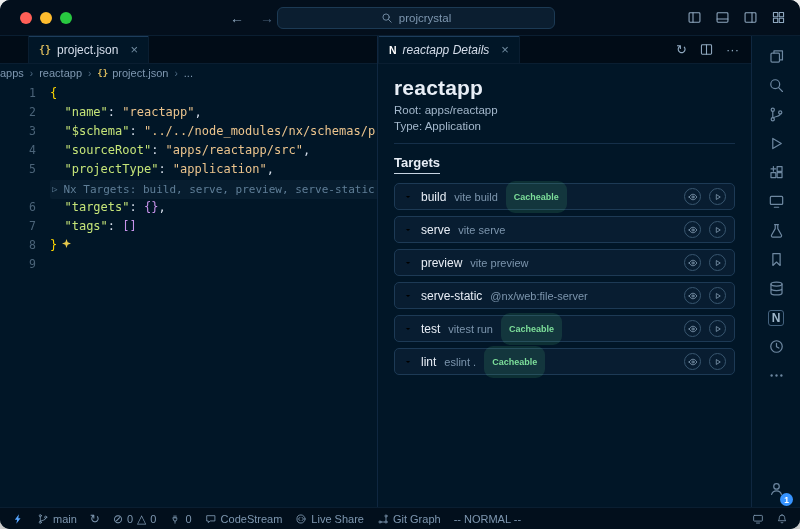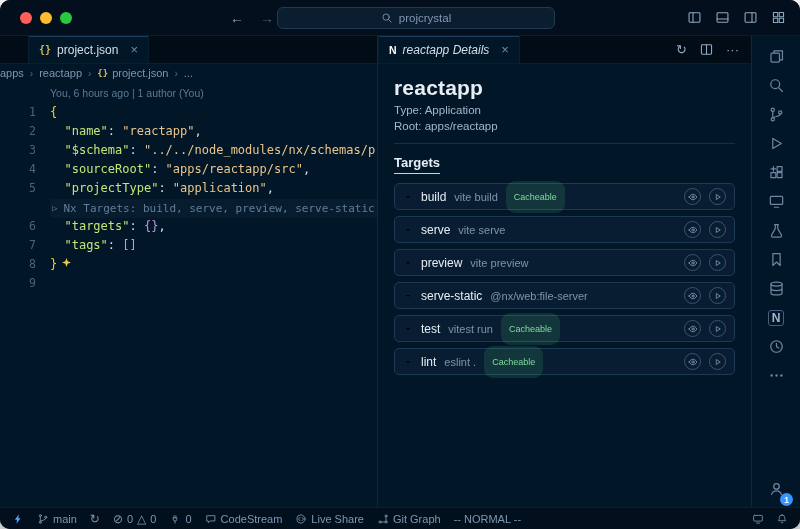--- a/index.html
+++ b/index.html
@@ -65,21 +65,21 @@
   .meta:first-of-type{margin-top:9px;}
   .divider{border:none;border-top:1px solid #152f49;margin:11px 0 9px;}
   .targets-h{display:inline-block;font-size:13px;font-weight:700;color:#e8eef6;margin:0 0 9px;
     border-bottom:1px solid #c7d4e2;padding-bottom:3px;}
   .target-row{display:flex;align-items:center;height:27px;margin-bottom:6px;background:#081d31;
     border:1px solid #1d3a55;border-radius:5px;padding:0 8px;gap:8px;}
   .t-chev{color:#6d87a0;}
   .t-chev svg{width:10px;height:10px;}
   .t-name{font-size:12px;font-weight:400;color:#e8eef6;}
   .t-cmd{font-size:11px;color:#7c95ad;}
-  .t-pill{font-size:9px;font-weight:400;color:#7ddf9a;background:rgba(99,222,147,.13);border-radius:9px;padding:11px 8px;}
+  .t-pill{font-size:9px;font-weight:700;color:#7ddf9a;background:rgba(99,222,147,.13);border-radius:9px;padding:11px 8px;}
   .t-spacer{flex:1;}
   .t-btn{width:17px;height:17px;border-radius:50%;border:1px solid #38566f;background:transparent;color:#8fa8bf;
     display:flex;align-items:center;justify-content:center;padding:0;cursor:pointer;flex:none;}
   .t-btn svg{width:10px;height:10px;}
   
   .activitybar{width:48px;display:flex;flex-direction:column;align-items:center;padding-top:6px;flex:none;}
   .ab-item{width:48px;height:29px;display:flex;align-items:center;justify-content:center;color:#6d87a0;position:relative;}
   .ab-item svg{width:17px;height:17px;}
   .ab-spacer{flex:1;}
   .ab-bottom{height:38px;}
@@ -174,24 +174,20 @@
           <span class="bc-item" data-name="breadcrumb-item">
             <span class="bc-json" data-name="json-file-icon">{}</span>
             <span data-name="breadcrumb-label">project.json</span>
           </span>
           <span class="bc-sep" data-name="breadcrumb-separator">›</span>
           <span class="bc-item" data-name="breadcrumb-item">
             <span data-name="breadcrumb-label">...</span>
           </span>
         </div>
       <div class="editor" id="code" data-name="code-editor">
-          <div class="code-line" data-name="codelens-line">
-            <span class="gutter" data-name="line-number"></span>
-            <span class="code-text" data-name="code-content"><span class="codelens" data-name="codelens-text">You, 6 hours ago | 1 author (You)</span></span>
-          </div>
           <div class="code-line" data-name="code-line">
             <span class="gutter" data-name="line-number">1</span>
             <span class="code-text" data-name="code-content"><span class="tk-b1" data-name="code-token">{</span></span>
           </div>
           <div class="code-line" data-name="code-line">
             <span class="gutter" data-name="line-number">2</span>
             <span class="code-text" data-name="code-content"><span class="tk-pun" data-name="code-token">  </span><span class="tk-key" data-name="code-token">"name"</span><span class="tk-pun" data-name="code-token">: </span><span class="tk-str" data-name="code-token">"reactapp"</span><span class="tk-pun" data-name="code-token">,</span></span>
           </div>
           <div class="code-line" data-name="code-line">
             <span class="gutter" data-name="line-number">3</span>
@@ -249,27 +245,27 @@
             </span>
           <span class="icn" data-name="more-actions-icon">
               <span class="ch">···</span>
             </span>
         </div>
       </div>
       <div class="panel" data-name="project-details-panel">
         <div class="panel-head">
           <h1 class="panel-title" data-name="project-title">reactapp</h1>
         </div>
+        <div class="meta" data-name="project-root">
+          <span>Root:</span>
+          <span>apps/reactapp</span>
+        </div>
         <div class="meta" data-name="project-type">
           <span>Type:</span>
           <span>Application</span>
-        </div>
-        <div class="meta" data-name="project-root">
-          <span>Root:</span>
-          <span>apps/reactapp</span>
         </div>
         <hr class="divider" data-name="divider">
         <div><h2 class="targets-h" data-name="targets-heading">Targets</h2></div>
         <div id="targets" data-name="targets-list">
             <div class="target-row" data-name="target-row-build">
               <span class="t-chev" data-name="chevron-down-icon"><svg viewBox="0 0 16 16">
                   <path d="M4.5 6.2L8 9.7l3.5-3.5"></path>
                 </svg></span>
               <span class="t-name" data-name="target-name">build</span>
               <span class="t-cmd" data-name="target-command">vite build</span>

